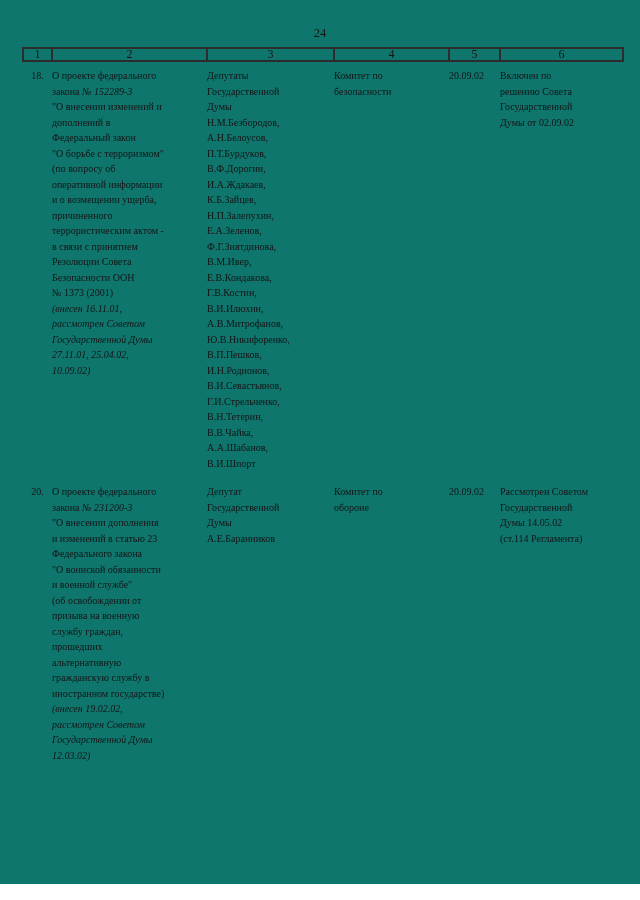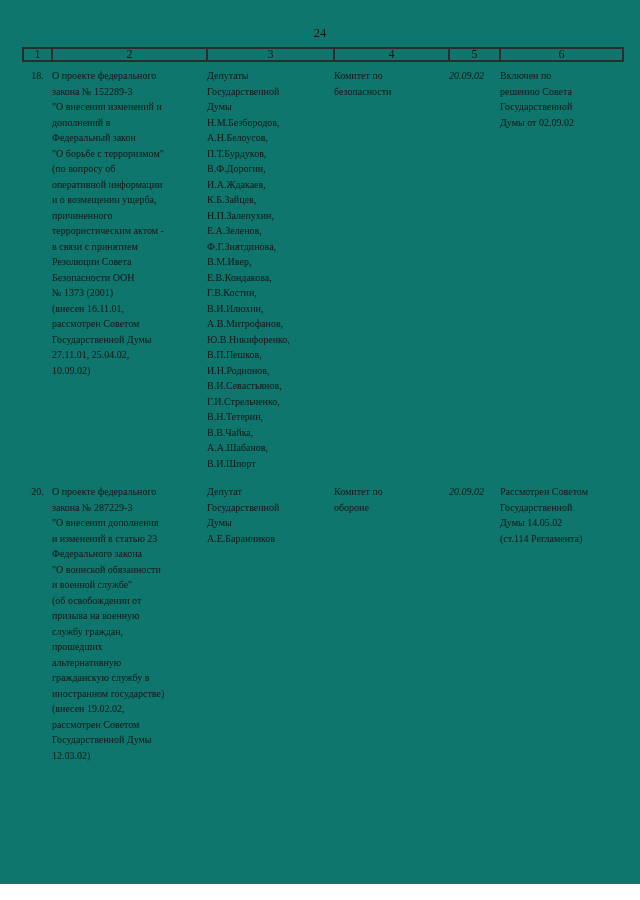--- a/index.html
+++ b/index.html
@@ -46,23 +46,23 @@
     line-height: 15.5px;
     white-space: pre-line;
     padding: 0;
   }
   tr.row-first td { padding-top: 6px; }
   tr.row-second td { padding-top: 13px; }
   td.c-num  { text-align: center; padding-right: 5px; }
   td.c-name { padding-left: 4px; padding-right: 2px; }
   td.c-init { padding-left: 3px; padding-right: 2px; }
   td.c-comm { padding-left: 4px; padding-right: 2px; margin-top: 48px; }
-  td.c-date { padding-left: 1px; font-style: italic; }
+  td.c-date { padding-left: 1px; }
   td.c-stat { padding-left: 6px; padding-right: 2px; }
-  .it { }
+  .it { font-style: italic; }
 </style>
 </head>
 <body>
 
 <div class="sheet">
 
   <div class="page-number">24</div>
 
   <table class="leg">
     <colgroup>
@@ -136,21 +136,21 @@
 безопасности</td>
         <td class="c-date">20.09.02</td>
         <td class="c-stat">Включен по
 решению Совета
 Государственной
 Думы от 02.09.02</td>
       </tr>
       <tr class="row-second">
         <td class="c-num">20.</td>
         <td class="c-name"><span>О проекте федерального
-закона </span><span class="it">№ 287229-3</span><span>
+закона </span><span class="it">№ 231200-3</span><span>
 "О внесении дополнения
 и изменений в статью 23
 Федерального закона
 "О воинской обязанности
 и военной службе"
 (об освобождении от
 призыва на военную
 службу граждан,
 прошедших
 альтернативную

